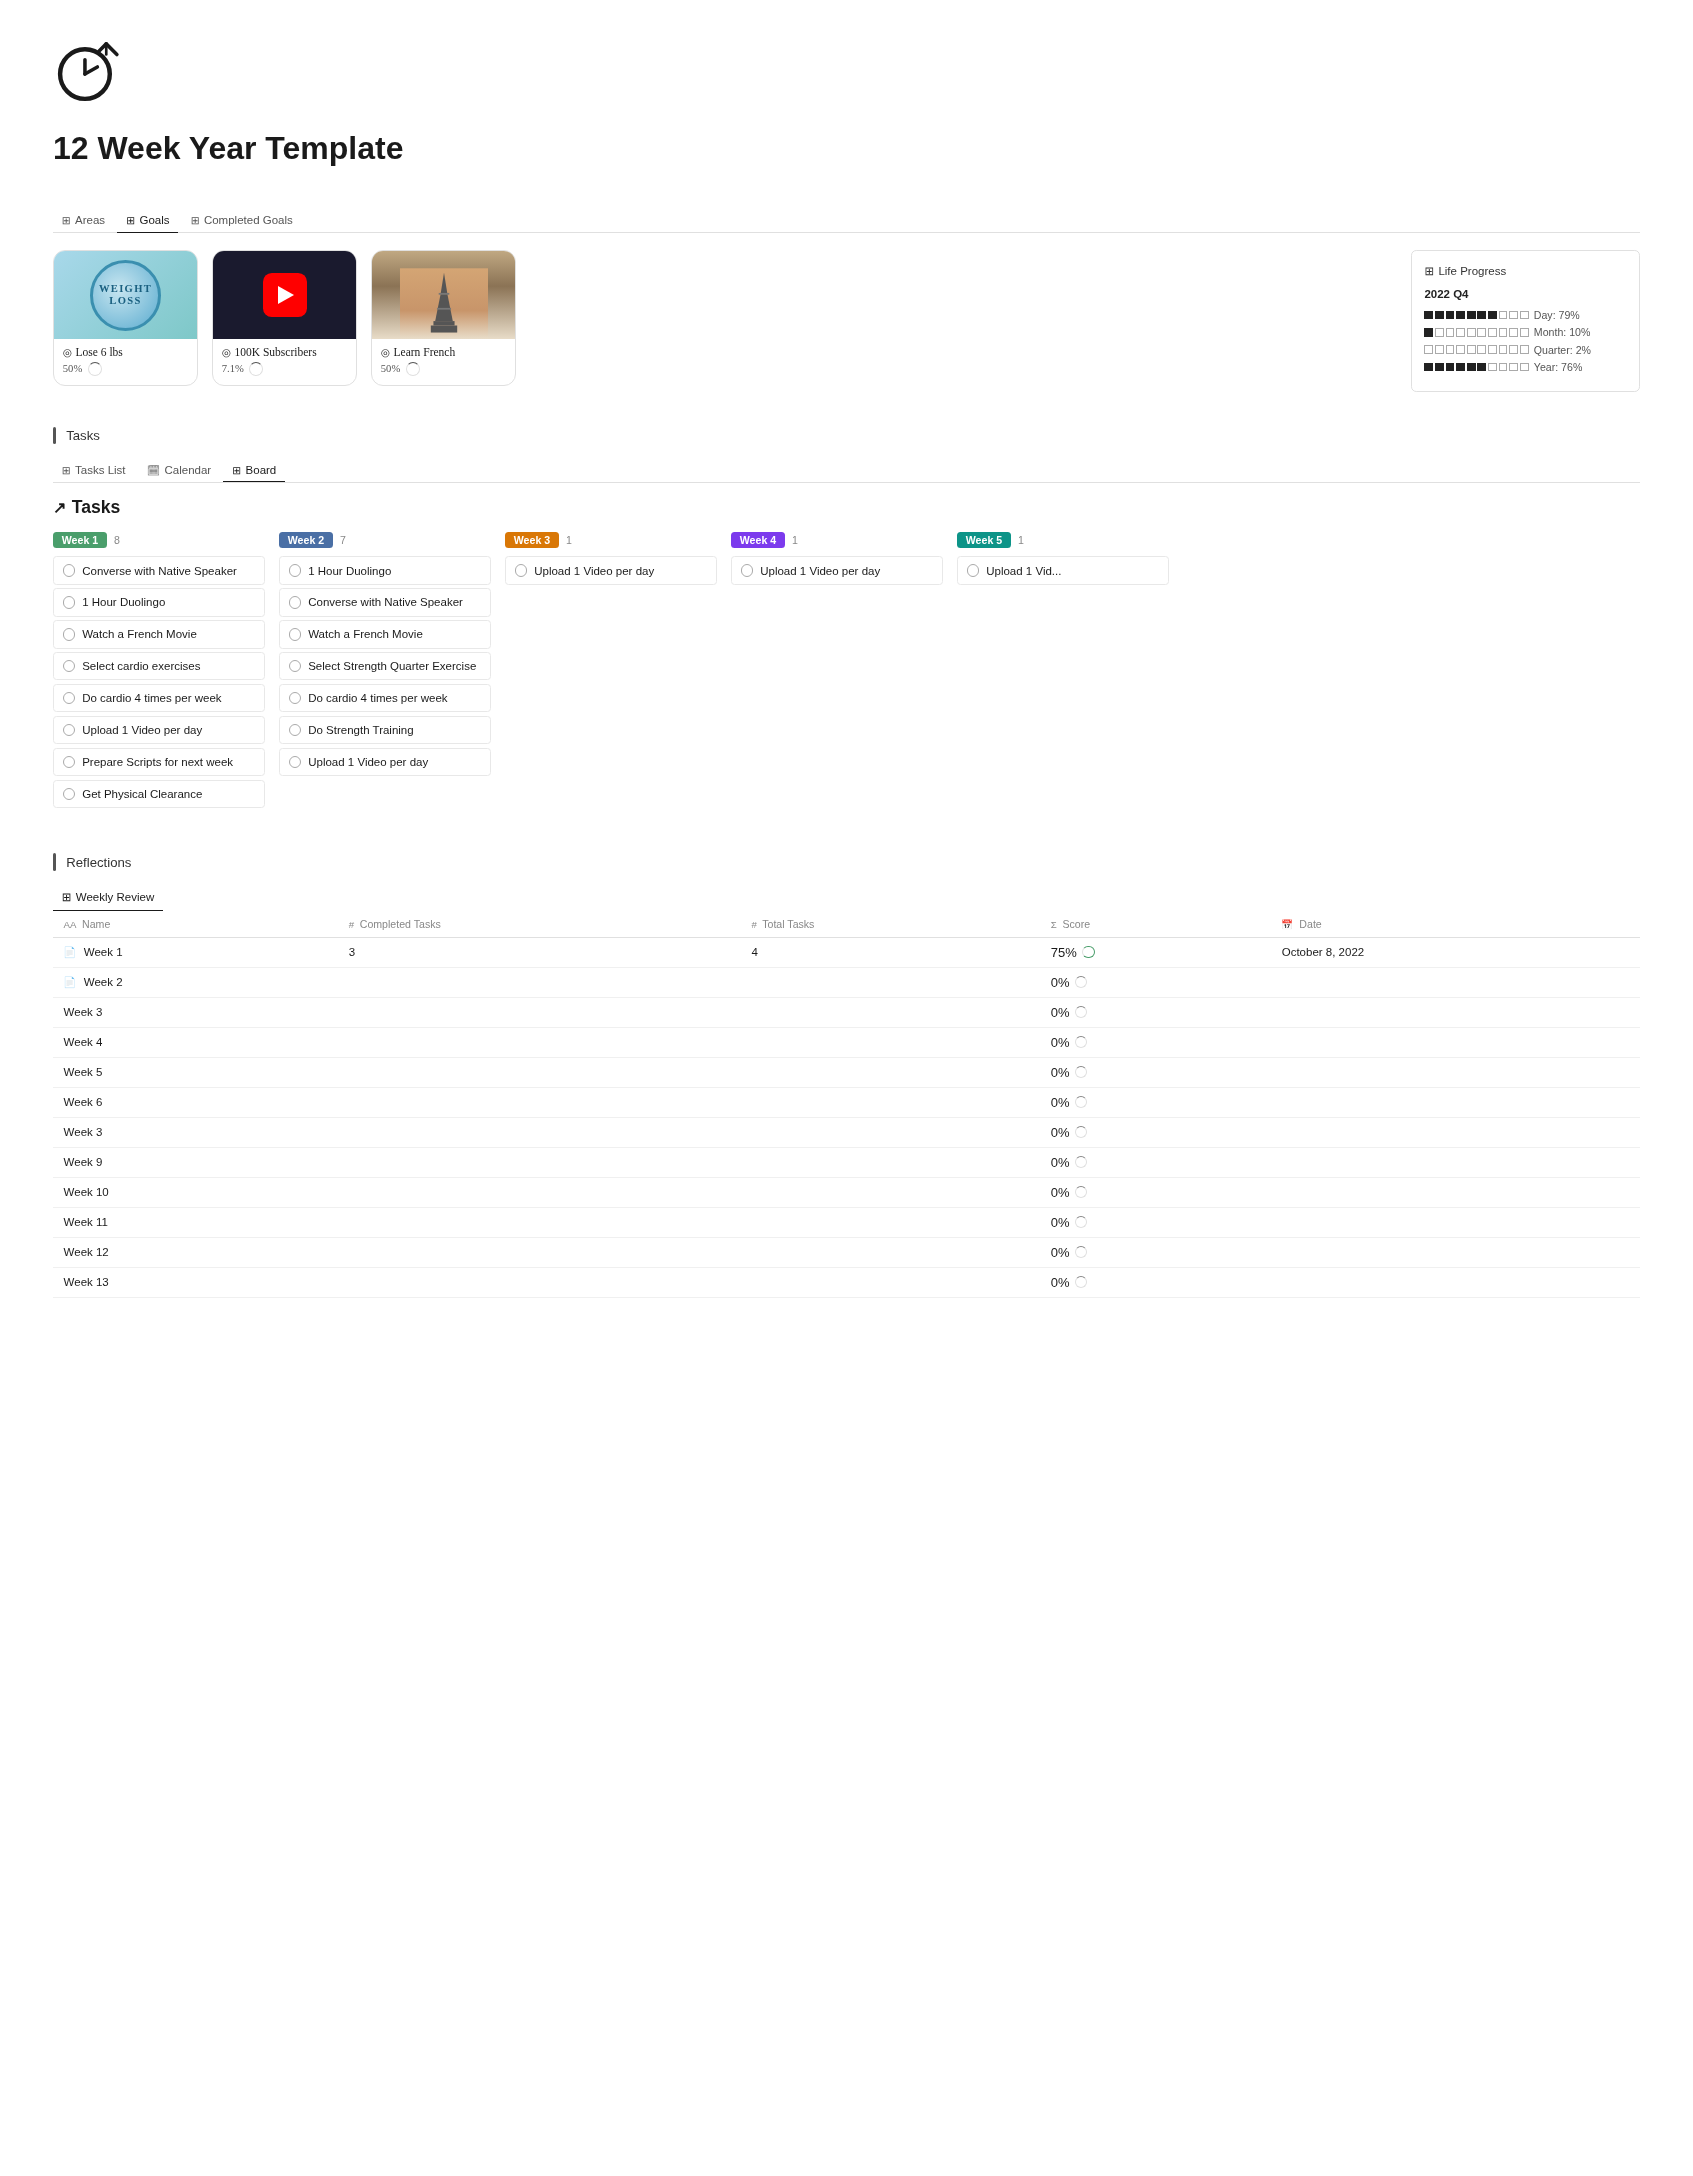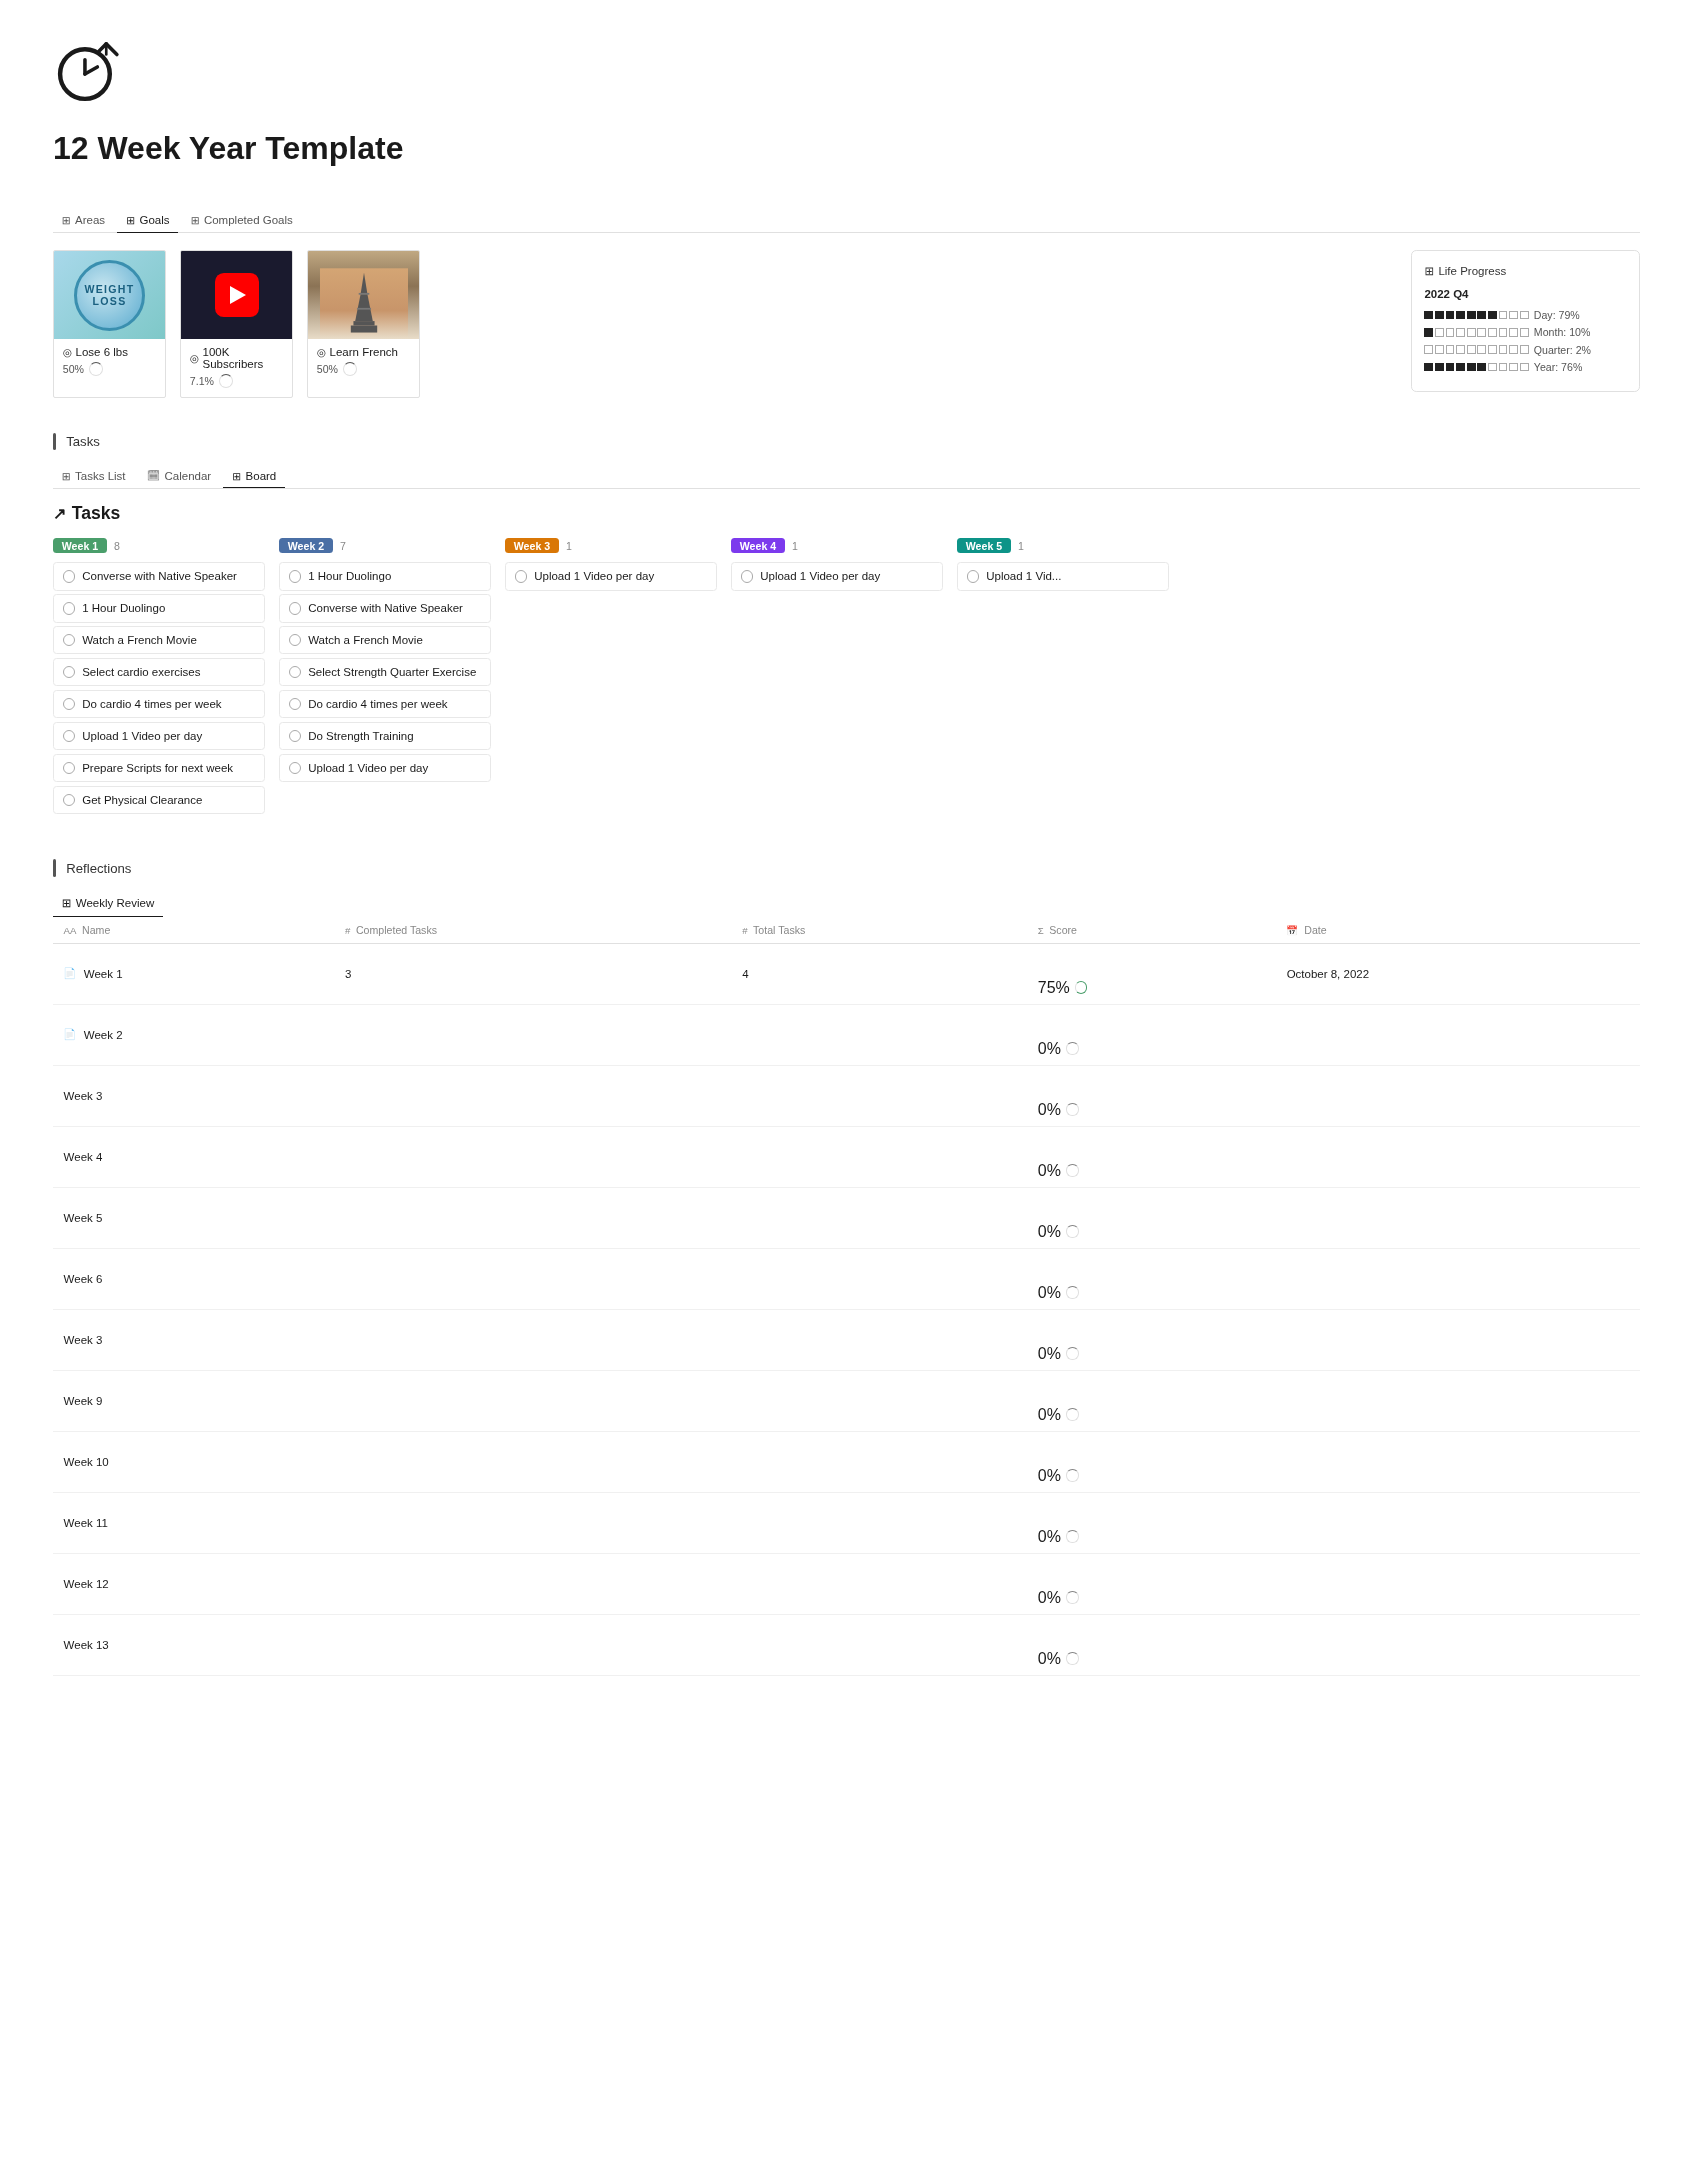--- a/index.html
+++ b/index.html
@@ -64,25 +64,26 @@
       width: 229px;
       flex-shrink: 0;
     }
 
     .goals-cards {
       display: flex;
       gap: 14px;
       flex-wrap: wrap;
     }
     .goal-card {
-      width: 113px;
+      width: 145px;
       border: 0.9px solid #e0e0e0;
-      border-radius: 2px;
+      border-radius: 12px;
       overflow: hidden;
       background: #fff;
+      font-family: Liberation Serif, serif;
     }
     .goal-img-lose15 {
       background: linear-gradient(135deg, #a8d8ea, #7ec8c8);
       display: flex;
       align-items: center;
       justify-content: center;
       height: 88px;
       font-size: 9.7px;
       font-weight: 700;
       color: #2a6496;
@@ -319,22 +320,21 @@
       font-size: 11.5px;
       color: #1a1a1a;
       border-bottom: 0.9px solid #f0f0f0;
     }
     .th-icon { font-size: 9.7px; margin-right: 2.6px; }
     .row-doc-icon { font-size: 10.6px; color: #888; margin-right: 3.5px; }
     .score-cell {
       display: flex;
       align-items: center;
       gap: 5.3px;
-      font-size: 16px;
-      margin-top: 28px;
+      font-size: 13px;
     }
     .score-spinner {
       width: 12.4px;
       height: 12.4px;
       border-radius: 50%;
       border: 1.8px solid #e0e0e0;
       border-top-color: #888;
       display: inline-block;
       flex-shrink: 0;
     }

